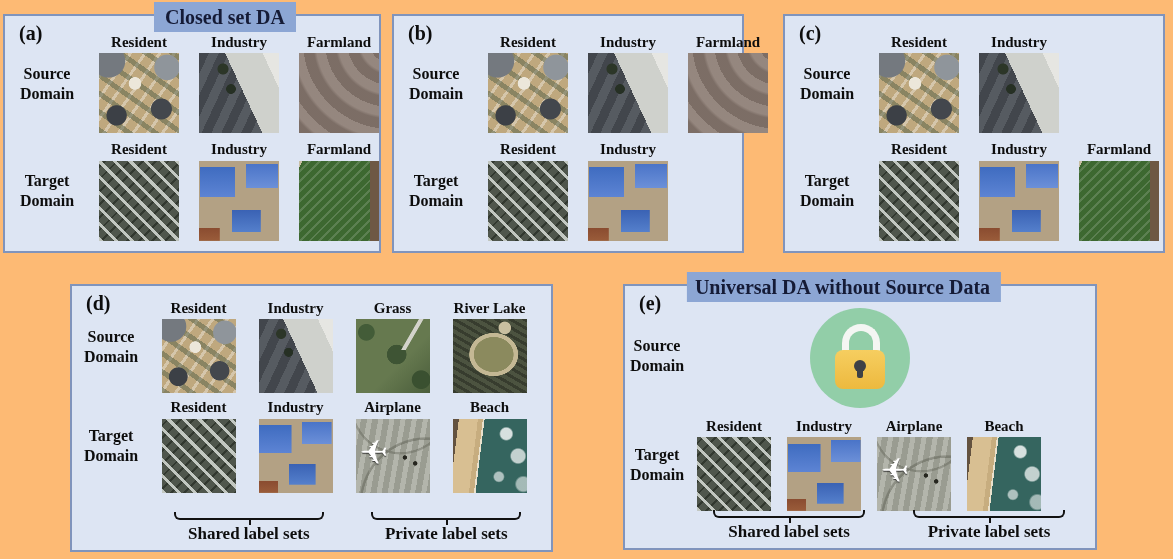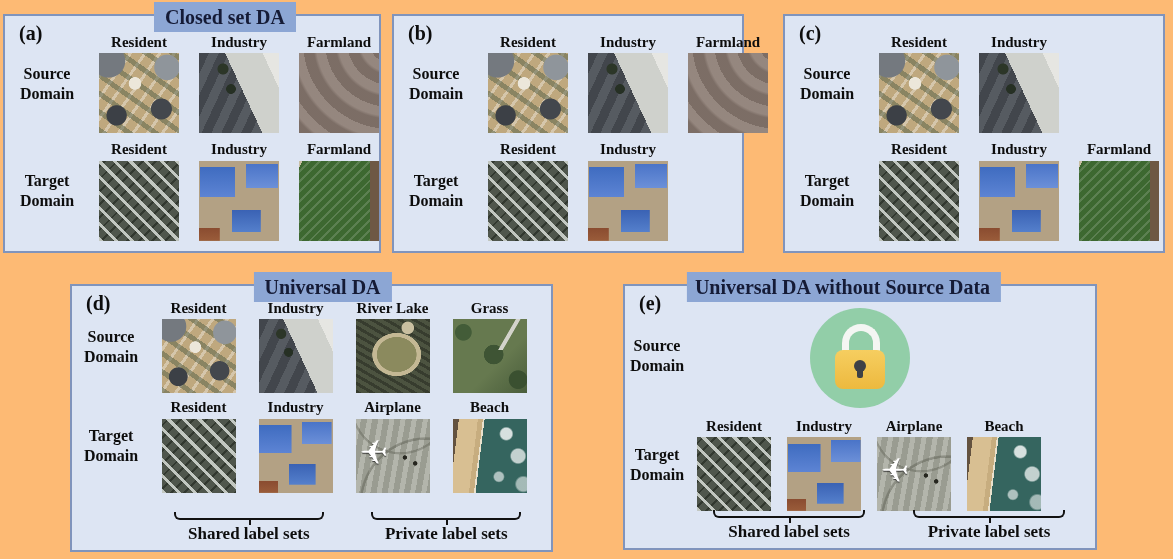--- a/index.html
+++ b/index.html
@@ -231,41 +231,40 @@
             <div class="tile">
               <div class="tile-label">Farmland</div>
               <div class="tile-img t-farmland-tgt"></div>
             </div>
           </div>
       </div>
     </div>
   </div>
 
   <div class="panel pd">
-    <div class="panel-title">Universal DA</div>
     <div class="panel-marker">(d)</div>
     <div class="rows">
       <div class="row">
         <div class="row-label">Source Domain</div>
         <div class="tiles">
             <div class="tile">
               <div class="tile-label">Resident</div>
               <div class="tile-img t-resident-src"></div>
             </div>
             <div class="tile">
               <div class="tile-label">Industry</div>
               <div class="tile-img t-industry-src"></div>
+            </div>
+            <div class="tile">
+              <div class="tile-label">Grass</div>
+              <div class="tile-img t-grass"></div>
             </div>
             <div class="tile">
               <div class="tile-label">River Lake</div>
               <div class="tile-img t-riverlake"></div>
-            </div>
-            <div class="tile">
-              <div class="tile-label">Grass</div>
-              <div class="tile-img t-grass"></div>
             </div>
           </div>
       </div>
       <div class="row">
         <div class="row-label">Target Domain</div>
         <div class="tiles">
             <div class="tile">
               <div class="tile-label">Resident</div>
               <div class="tile-img t-resident-tgt"></div>
             </div>

